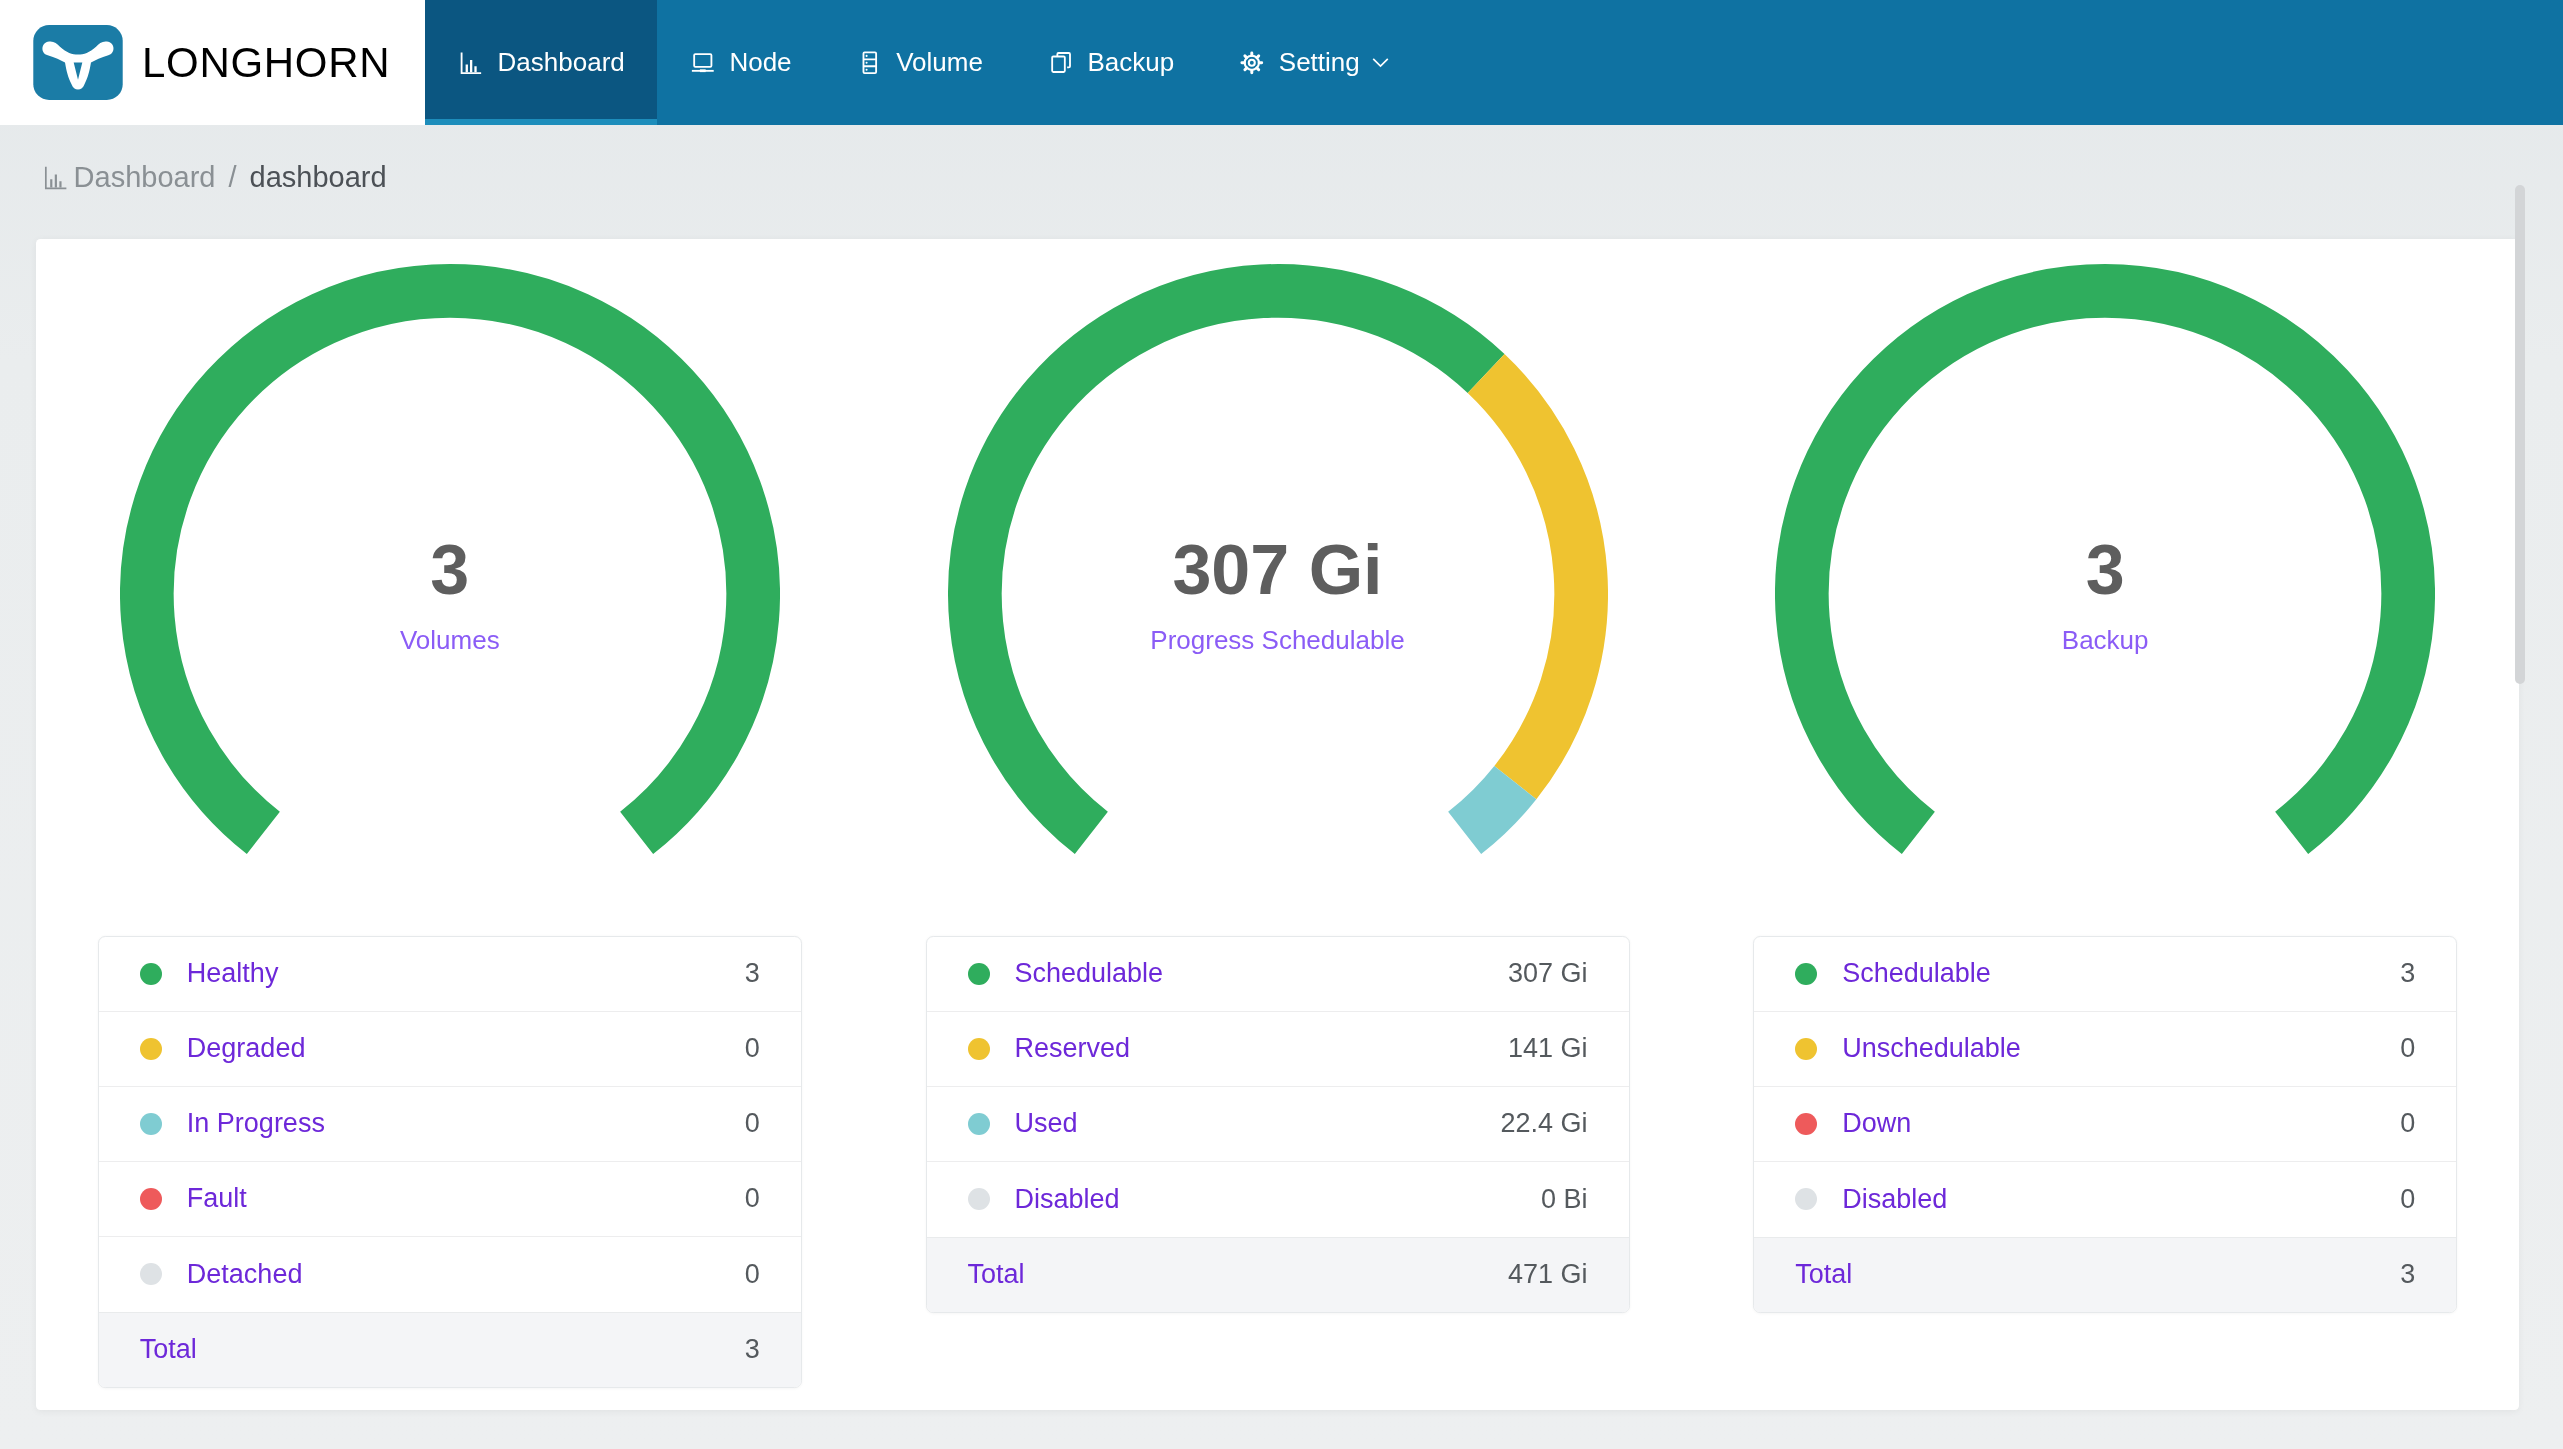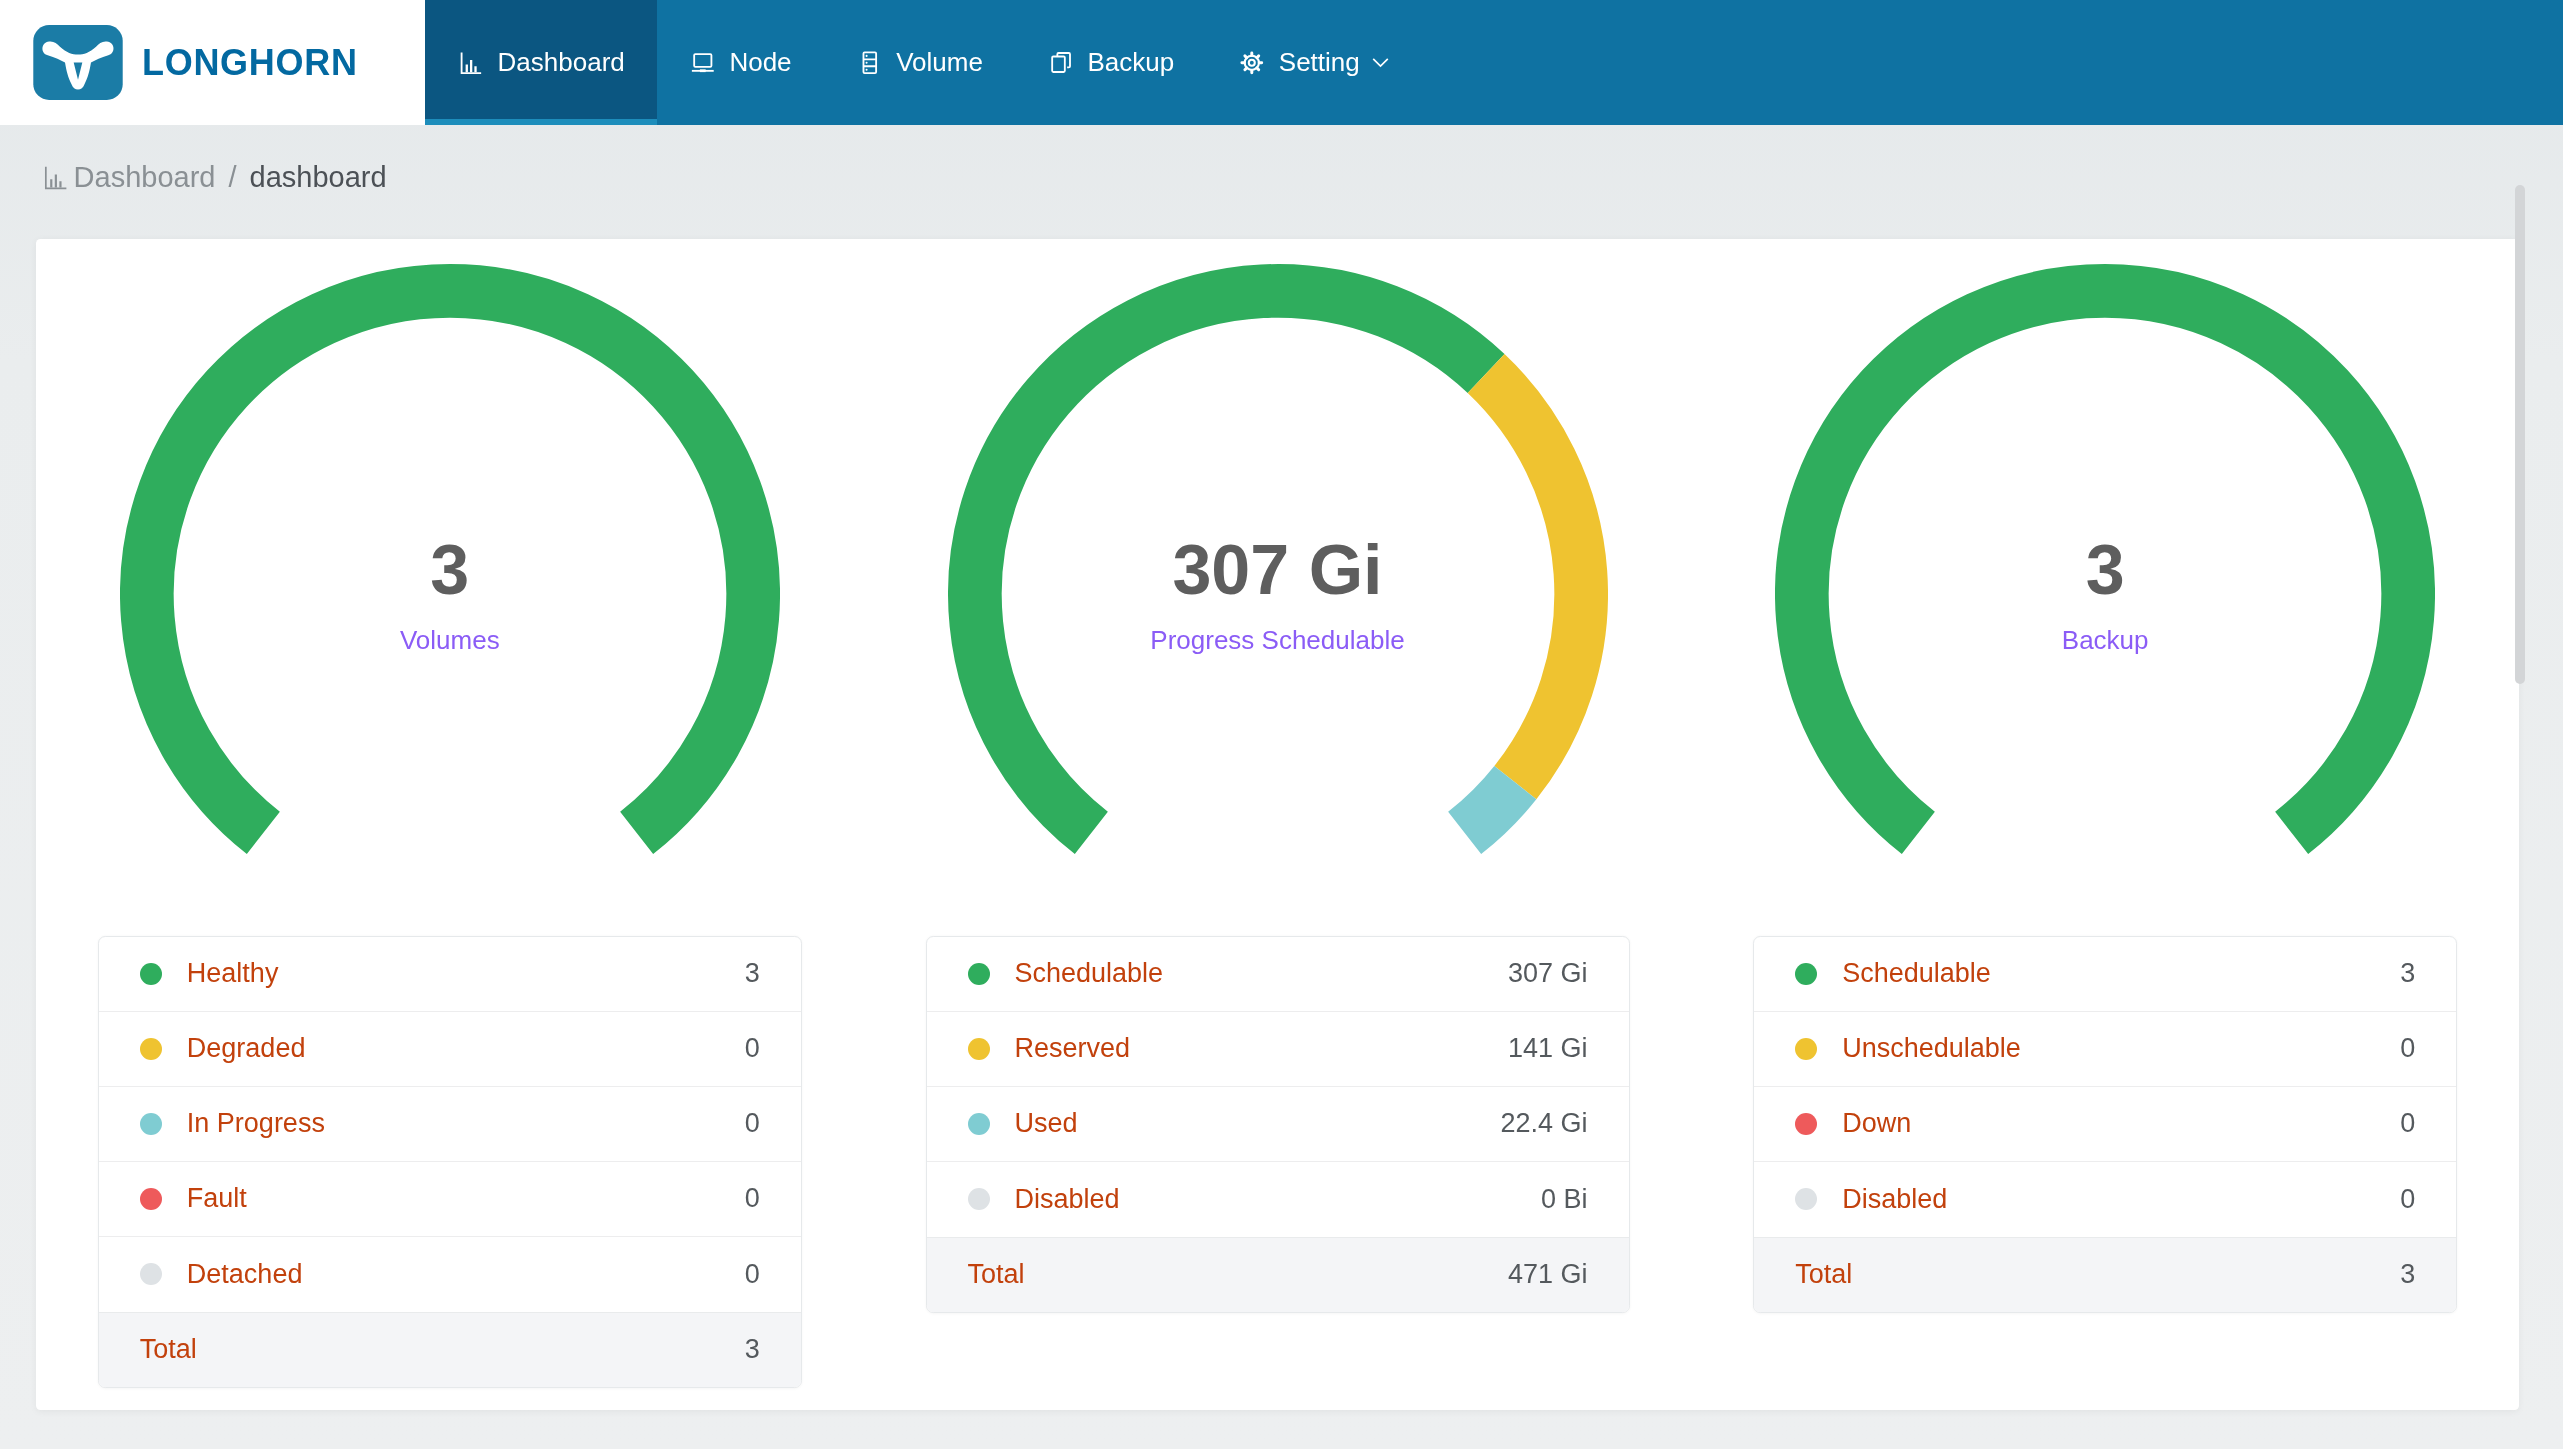--- a/index.html
+++ b/index.html
@@ -11,21 +11,21 @@
     -webkit-font-smoothing: antialiased;
   }
 
   
   .navbar { height: 125px; display: flex; background: #0f72a2; }
   .logo {
     width: 425px; background: #ffffff; display: flex; align-items: center;
     padding-left: 33px; gap: 19px; cursor: pointer; flex-shrink: 0;
   }
   .logo-icon svg { width: 90px; height: 75px; display: block; }
-  .logo-text { font-size: 36px; font-weight: 700; color: #0369a1; letter-spacing: 0.7px; }
+  .logo-text { font-size: 42px; font-weight: 400; color: #000000; letter-spacing: 0.7px; }
   .menu { display: flex; }
   .menu-item {
     position: relative; display: flex; align-items: center; gap: 13px;
     padding: 0 32px; color: #ffffff; font-size: 26px; text-decoration: none; cursor: pointer;
   }
   .menu-item.active { background: #0b5681; }
   .menu-item.active::after {
     content: ""; position: absolute; left: 0; right: 0; bottom: 0; height: 6.5px; background: #1d8dbb;
   }
   .mi-icon svg { width: 27.6px; height: 27.6px; display: block; }
@@ -63,21 +63,21 @@
     width: 704px; margin-top: 11.6px; background: #ffffff;
     border: 0.7px solid #e6e9eb; border-radius: 7.3px; overflow: hidden;
     box-shadow: 0 0.7px 2.9px rgba(0,0,0,0.04);
   }
   .legend-row {
     height: 75px; display: flex; align-items: center; padding: 0 41px;
     border-bottom: 0.7px solid #ededee;
   }
   .legend > .legend-row:nth-last-child(2) { border-bottom: none; justify-content: space-between; }
   .dot { width: 22px; height: 22px; border-radius: 50%; margin-right: 25px; flex-shrink: 0; }
-  .l-label { flex: 1; font-size: 27px; color: #c2410c; }
+  .l-label { flex: 1; font-size: 27px; color: #6d28d9; }
   .l-value { font-size: 27px; color: #54595d; }
   .total-row {
     height: 75px; display: flex; align-items: center; padding: 8px 41px;
     background: #f4f5f7; border-top: 0.7px solid #e9ebec;
   }
 
   
   .scrollbar-thumb {
     position: absolute; top: 185px; right: 38px; width: 10.2px; height: 499px;
     border-radius: 5.1px; background: #d3d5d7; cursor: pointer;

